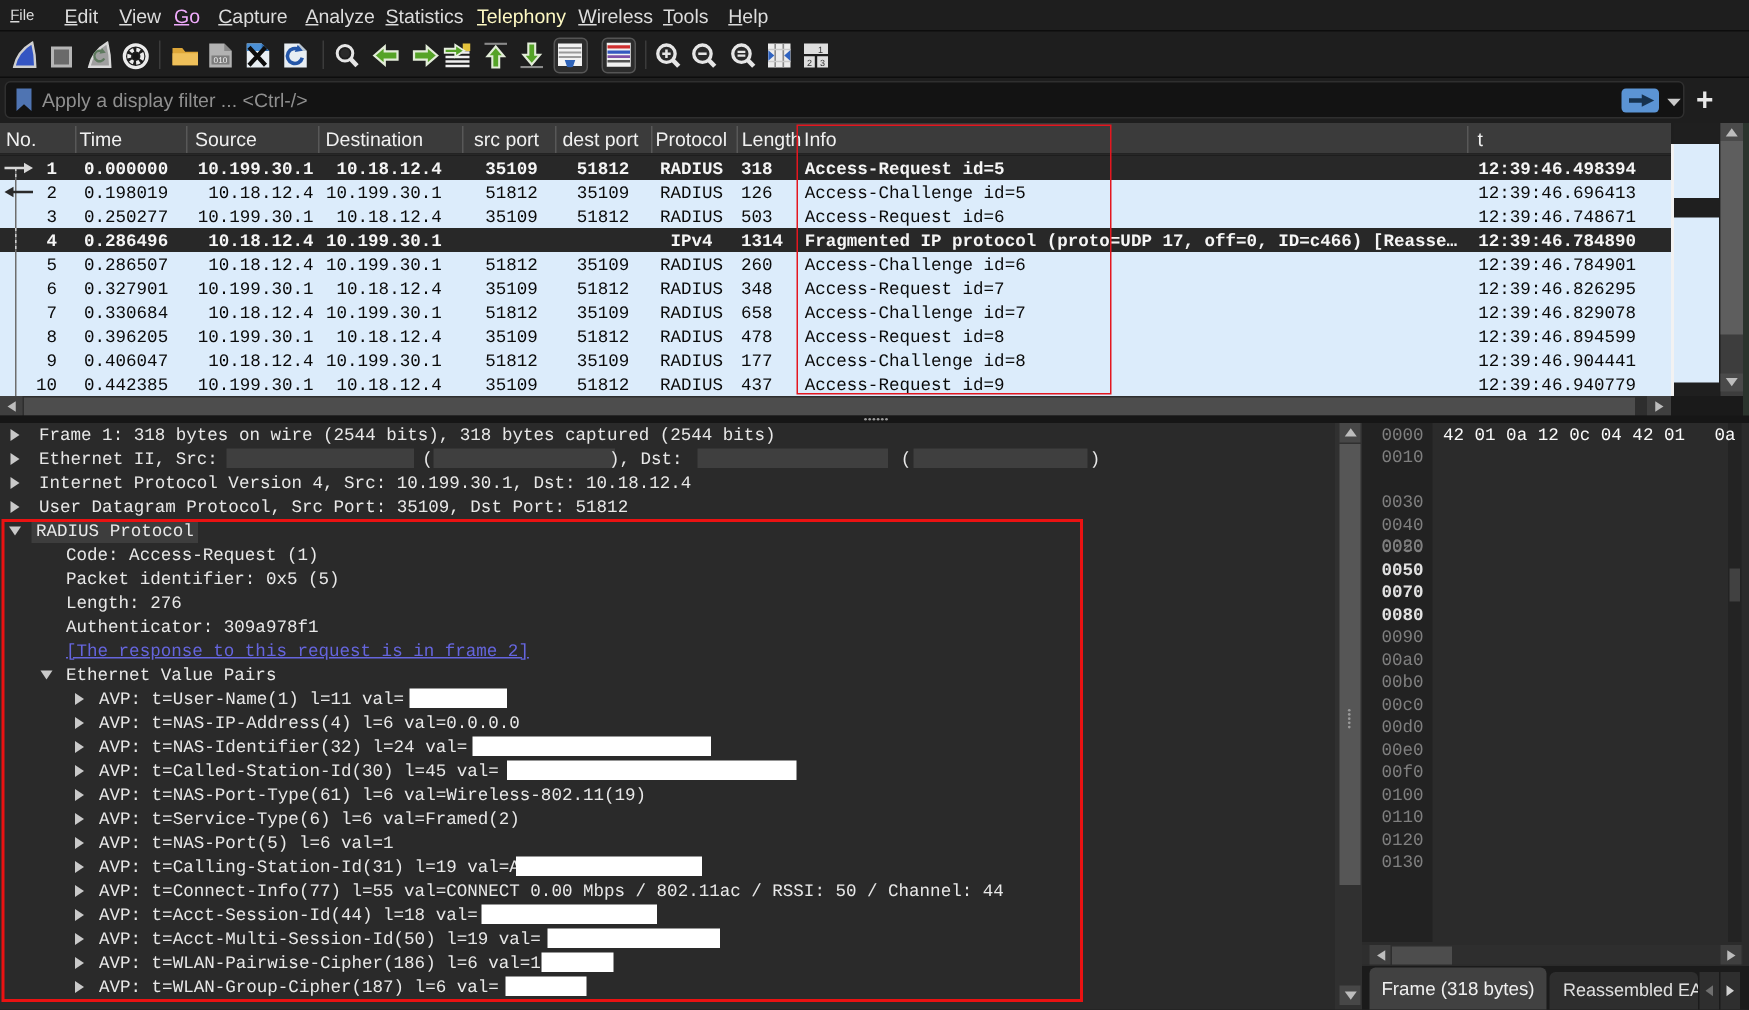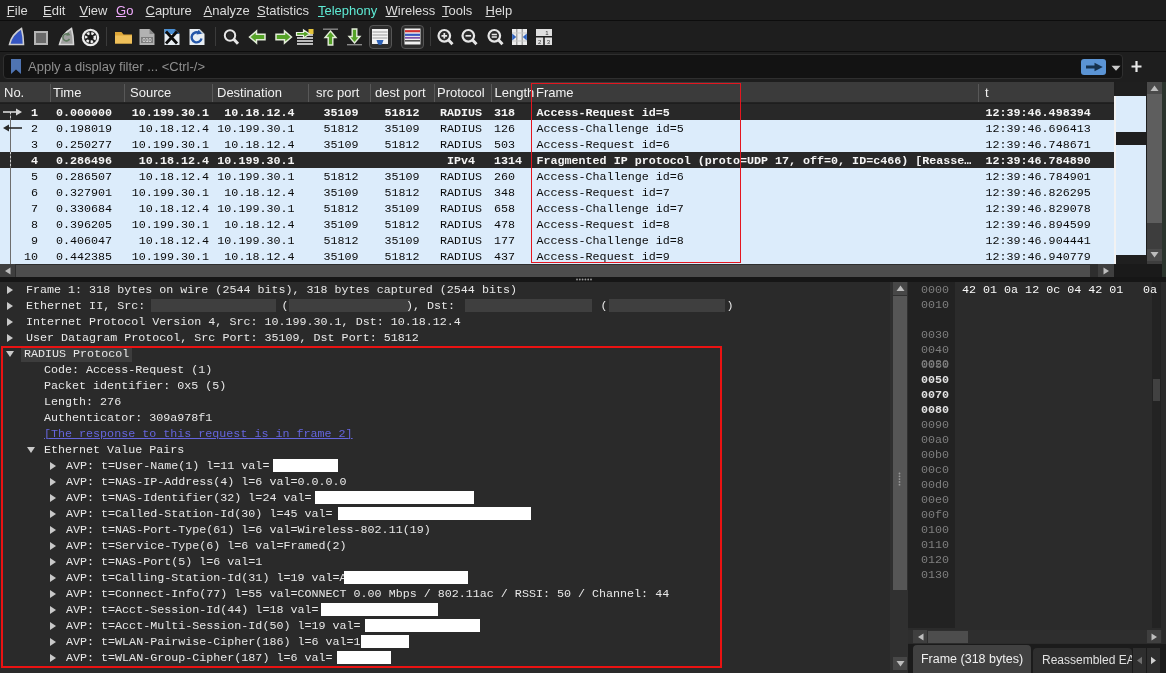--- a/index.html
+++ b/index.html
@@ -3,28 +3,28 @@
 *{margin:0;padding:0;box-sizing:border-box;}
 html,body{width:1166px;height:673px;overflow:hidden;background:#1e1e1e;
  font-family:"Liberation Sans",sans-serif;}
 .abs{position:absolute;}
 .mono{font-family:"Liberation Mono",monospace;font-size:11.7px;white-space:pre;}
 .tri-r{width:0;height:0;border-left:6px solid #c9c9c9;border-top:4px solid transparent;border-bottom:4px solid transparent;}
 .tri-d{width:0;height:0;border-top:6px solid #c9c9c9;border-left:4px solid transparent;border-right:4px solid transparent;}
 </style></head><body>
 <div class="abs" style="left:0;top:0;width:1166px;height:673px;background:#1e1e1e;">
 
-<div class="abs" style="left:6.8px;top:2px;height:17px;line-height:17px;font-size:13px;color:#dcdcdc;"><span style="text-decoration:underline;">F</span>ile</div>
+<div class="abs" style="left:6.8px;top:2px;height:17px;line-height:17px;font-size:10px;color:#dcdcdc;"><span style="text-decoration:underline;">F</span>ile</div>
 <div class="abs" style="left:43px;top:2px;height:17px;line-height:17px;font-size:13px;color:#dcdcdc;"><span style="text-decoration:underline;">E</span>dit</div>
 <div class="abs" style="left:79.5px;top:2px;height:17px;line-height:17px;font-size:13px;color:#dcdcdc;"><span style="text-decoration:underline;">V</span>iew</div>
 <div class="abs" style="left:116px;top:2px;height:17px;line-height:17px;font-size:13px;color:#f0abfc;"><span style="text-decoration:underline;">G</span>o</div>
 <div class="abs" style="left:145.5px;top:2px;height:17px;line-height:17px;font-size:13px;color:#dcdcdc;"><span style="text-decoration:underline;">C</span>apture</div>
 <div class="abs" style="left:203.6px;top:2px;height:17px;line-height:17px;font-size:13px;color:#dcdcdc;"><span style="text-decoration:underline;">A</span>nalyze</div>
 <div class="abs" style="left:257px;top:2px;height:17px;line-height:17px;font-size:13px;color:#dcdcdc;"><span style="text-decoration:underline;">S</span>tatistics</div>
-<div class="abs" style="left:318px;top:2px;height:17px;line-height:17px;font-size:13px;color:#5eead4;"><span style="text-decoration:underline;">T</span>elephony</div>
+<div class="abs" style="left:318px;top:2px;height:17px;line-height:17px;font-size:13px;color:#fef9c3;"><span style="text-decoration:underline;">T</span>elephony</div>
 <div class="abs" style="left:385.5px;top:2px;height:17px;line-height:17px;font-size:13px;color:#dcdcdc;"><span style="text-decoration:underline;">W</span>ireless</div>
 <div class="abs" style="left:442px;top:2px;height:17px;line-height:17px;font-size:13px;color:#dcdcdc;"><span style="text-decoration:underline;">T</span>ools</div>
 <div class="abs" style="left:485.5px;top:2px;height:17px;line-height:17px;font-size:13px;color:#dcdcdc;"><span style="text-decoration:underline;">H</span>elp</div>
 <div class="abs" style="left:0;top:20px;width:1166px;height:1px;background:#0d0d0d;"></div>
 
 <svg class="abs" style="left:7px;top:27px;" width="18" height="19" viewBox="0 0 18 19">
       <path d="M14.5,1.5 C9.5,4.5 4,10 2.5,17.5 L16.5,17.5 C16.5,11 15.5,5.5 14.5,1.5 Z" fill="#3555c2" stroke="#cfcfcf" stroke-width="1.6"></path>
     </svg>
 <svg class="abs" style="left:33px;top:30px;" width="16" height="16" viewBox="0 0 16 16">
       <rect x="1" y="1" width="14" height="14" fill="#b5b5b5"></rect>
@@ -154,21 +154,21 @@
 
 <div class="abs" style="left:0;top:82px;width:1114px;height:21px;background:#3b3b3b;border-bottom:1px solid #232323;"></div>
 <div class="abs" style="left:4px;top:85px;height:16px;line-height:16px;font-size:13px;color:#f0f0f0;">No.</div>
 <div class="abs" style="left:53px;top:85px;height:16px;line-height:16px;font-size:13px;color:#f0f0f0;">Time</div>
 <div class="abs" style="left:130px;top:85px;height:16px;line-height:16px;font-size:13px;color:#f0f0f0;">Source</div>
 <div class="abs" style="left:217px;top:85px;height:16px;line-height:16px;font-size:13px;color:#f0f0f0;">Destination</div>
 <div class="abs" style="left:316px;top:85px;height:16px;line-height:16px;font-size:13px;color:#f0f0f0;">src port</div>
 <div class="abs" style="left:375px;top:85px;height:16px;line-height:16px;font-size:13px;color:#f0f0f0;">dest port</div>
 <div class="abs" style="left:437px;top:85px;height:16px;line-height:16px;font-size:13px;color:#f0f0f0;">Protocol</div>
 <div class="abs" style="left:494.5px;top:85px;height:16px;line-height:16px;font-size:13px;color:#f0f0f0;">Length</div>
-<div class="abs" style="left:536px;top:85px;height:16px;line-height:16px;font-size:13px;color:#f0f0f0;">Frame</div>
+<div class="abs" style="left:536px;top:85px;height:16px;line-height:16px;font-size:13px;color:#f0f0f0;">Info</div>
 <div class="abs" style="left:985px;top:85px;height:16px;line-height:16px;font-size:13px;color:#f0f0f0;">t</div>
 <div class="abs" style="left:50px;top:84px;width:1px;height:18px;background:#585858;"></div>
 <div class="abs" style="left:123.5px;top:84px;width:1px;height:18px;background:#585858;"></div>
 <div class="abs" style="left:211.5px;top:84px;width:1px;height:18px;background:#585858;"></div>
 <div class="abs" style="left:307.5px;top:84px;width:1px;height:18px;background:#585858;"></div>
 <div class="abs" style="left:370px;top:84px;width:1px;height:18px;background:#585858;"></div>
 <div class="abs" style="left:433.5px;top:84px;width:1px;height:18px;background:#585858;"></div>
 <div class="abs" style="left:491px;top:84px;width:1px;height:18px;background:#585858;"></div>
 <div class="abs" style="left:978px;top:84px;width:1px;height:18px;background:#585858;"></div>
 

